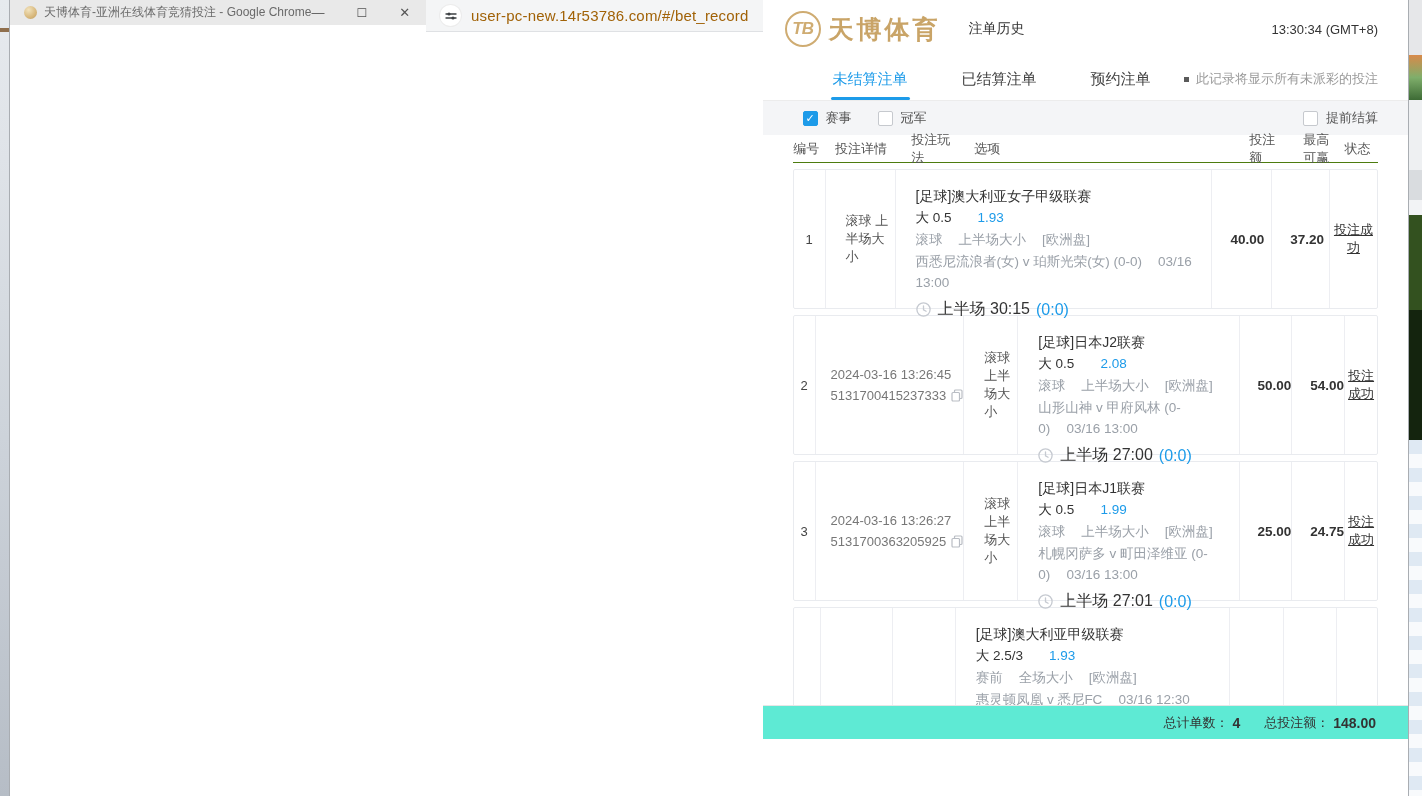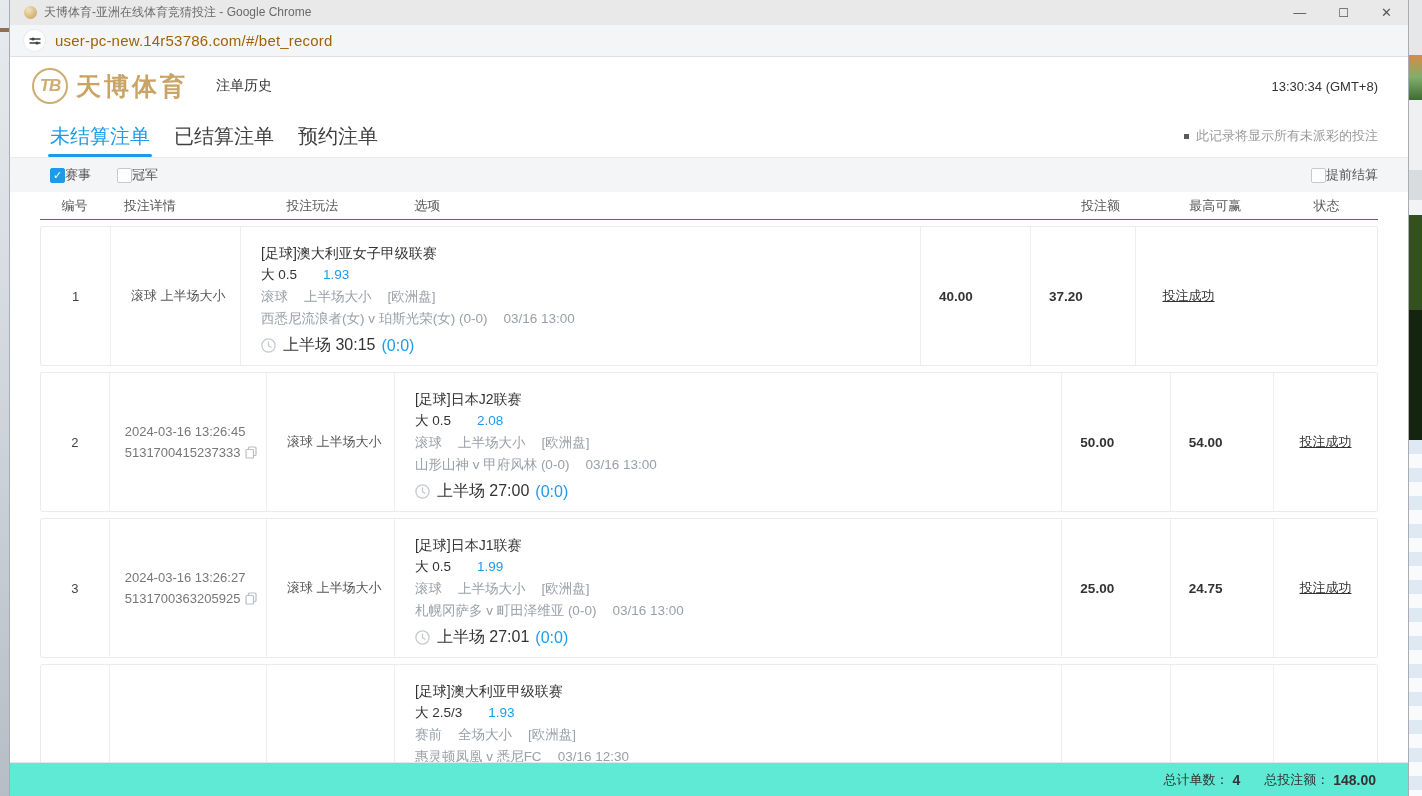--- a/index.html
+++ b/index.html
@@ -16,21 +16,21 @@
   .desk-right .b2 { position:absolute; top:100px; height:70px; width:14px; background:#eef0f2; }
   .desk-right .b3 { position:absolute; top:170px; height:30px; width:14px; background:#d9dcdf; }
   .desk-right .b4 { position:absolute; top:200px; height:15px; width:14px; background:#f2f3f5; }
   .desk-right .b5 { position:absolute; top:215px; height:95px; width:14px; background:#33511f; }
   .desk-right .b6 { position:absolute; top:310px; height:130px; width:14px; background:#14240e; }
   .desk-right .b7 { position:absolute; top:440px; height:356px; width:14px;
     background:repeating-linear-gradient(180deg,#dfe9f3 0 14px,#f8fafc 14px 28px); }
 
   
   .window { position:absolute; left:10px; top:0; width:1398px; height:796px; background:#fff;
-    box-shadow:0 0 0 1px #a9adb2; display:flex; flex-direction:column; }
+    box-shadow:0 0 0 1px #a9adb2; display:flex; flex-direction:row; }
 
   .titlebar { height:25px; background:#e9e9e9; display:flex; align-items:center; padding:0 10px; flex:0 0 auto; }
   .favicon { width:13px; height:13px; border-radius:50%;
     background:radial-gradient(circle at 35% 30%,#f2e3bd,#d8b87c 60%,#bd9a5c); margin:0 7px 0 4px; }
   .win-title { font-size:12px; color:#6a6a6a; flex:1 1 auto; white-space:nowrap; overflow:hidden; }
   .win-controls { display:flex; align-items:center; gap:32px; color:#555; font-size:13px; padding-right:6px; }
   .win-controls span { cursor:default; line-height:1; }
   .wc-max { font-size:12px; }
 
   .urlbar { height:32px; background:#f4f5f6; border-bottom:1px solid #dfe1e4; display:flex; align-items:center; padding:0 14px; flex:0 0 auto; }
@@ -42,32 +42,32 @@
 
   .app-header { height:58px; display:flex; align-items:center; padding:0 30px 0 22px; background:#fff; flex:0 0 auto; }
   .logo { display:flex; align-items:center; }
   .logo-circle { width:36px; height:36px; border-radius:50%; border:2.5px solid #cfac72; color:#cfac72;
     display:flex; align-items:center; justify-content:center; font-weight:bold; font-style:italic; font-size:17px; letter-spacing:-1px; }
   .logo-text { font-size:25px; font-weight:bold; color:#c9a467; letter-spacing:3px; margin-left:8px; }
   .page-title { font-size:14px; color:#333; margin-left:28px; }
   .clock { margin-left:auto; font-size:13px; color:#333; }
 
   .tabrow { height:43px; display:flex; align-items:stretch; padding:0 30px 0 40px; border-bottom:1px solid #ececec; flex:0 0 auto; }
-  .tab { display:flex; align-items:center; font-size:20px; color:#404040; margin-right:24px; position:relative; cursor:pointer; }
+  .tab { display:flex; align-items:center; font-size:15px; color:#404040; margin-right:24px; position:relative; cursor:pointer;margin-left:30px; }
   .tab.active { color:#1d9be9; }
   .tab.active::after { content:""; position:absolute; left:-2px; right:-2px; bottom:0; height:3px; background:#1d9be9; border-radius:2px; }
   .tab-note { margin-left:auto; display:flex; align-items:center; font-size:13px; color:#9a9a9a; }
   .tab-note .sq { width:5px; height:5px; background:#5a5a5a; display:inline-block; margin-right:7px; }
 
   .filterrow { height:34px; background:#f4f5f7; display:flex; align-items:center; padding:0 30px 0 40px; flex:0 0 auto; }
   .cb-wrap { display:flex; align-items:center; margin-right:26px; cursor:pointer; }
   .cb { width:15px; height:15px; border:1px solid #c6c9ce; border-radius:2px; background:#fff; display:flex; align-items:center; justify-content:center; }
   .cb.checked { background:#1d9be9; border-color:#1d9be9; }
   .cb.checked::after { content:"✓"; color:#fff; font-size:11px; line-height:1; font-weight:bold; }
-  .cb-label { font-size:13px; color:#555; margin-left:0; }
+  .cb-label { font-size:13px; color:#555; margin-left:8px; }
   .early { margin-left:auto; margin-right:0; }
 
   
   .thead { height:28px; display:flex; align-items:center; margin:0 30px; border-bottom:1px solid #4d7c0f; flex:0 0 auto; }
   .th { font-size:13px; color:#555; }
   .c1 { width:70px; text-align:center; }
   .c2 { width:160px; padding-left:15px; }
   .c3 { width:130px; padding-left:20px; }
   .c4 { width:680px; padding-left:20px; }
   .c5 { width:110px; padding-left:18px; }

